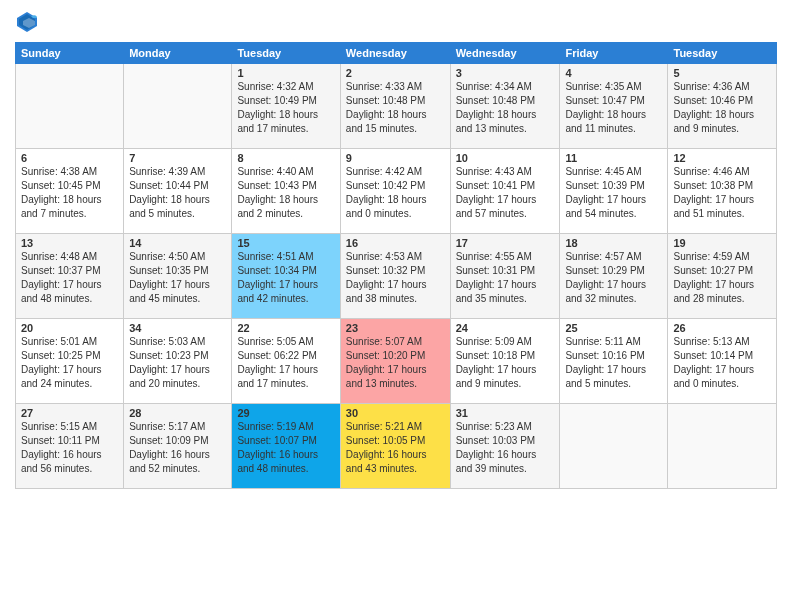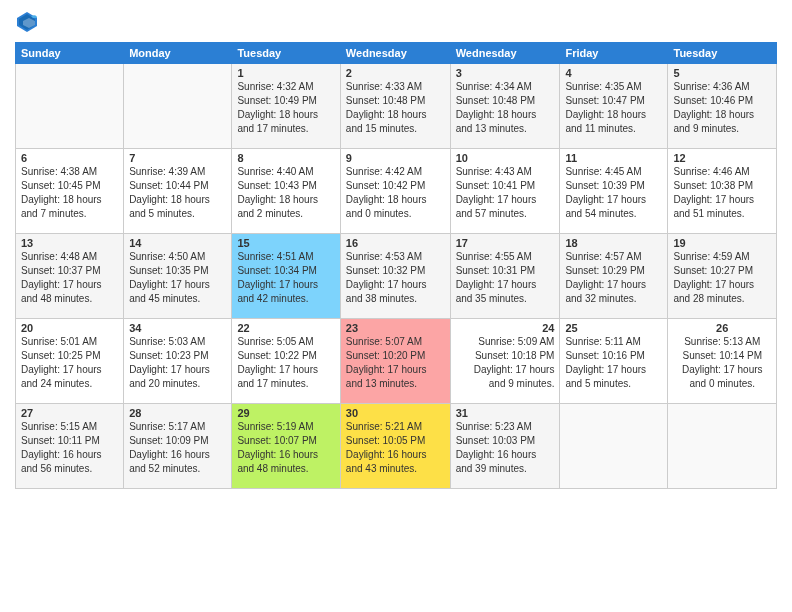--- a/index.html
+++ b/index.html
@@ -270,62 +270,62 @@
           </td>
           <td style="background: rgb(255, 255, 255);">
             <span class="day-num">34</span>
             <div class="day-info">Sunrise: 5:03 AM
 Sunset: 10:23 PM
 Daylight: 17 hours and 20 minutes.</div>
           </td>
           <td style="background: rgb(255, 255, 255);">
             <span class="day-num">22</span>
             <div class="day-info">Sunrise: 5:05 AM
-Sunset: 10:22 PM
+Sunset: 06:22 PM
 Daylight: 17 hours and 17 minutes.</div>
           </td>
           <td style="background: #fca5a5;">
             <span class="day-num">23</span>
             <div class="day-info">Sunrise: 5:07 AM
 Sunset: 10:20 PM
 Daylight: 17 hours and 13 minutes.</div>
           </td>
-          <td style="background: rgb(255, 255, 255); text-align: right;">
+          <td style="background: rgb(255, 255, 255);">
             <span class="day-num">24</span>
             <div class="day-info">Sunrise: 5:09 AM
 Sunset: 10:18 PM
 Daylight: 17 hours and 9 minutes.</div>
           </td>
           <td style="background: rgb(255, 255, 255);">
             <span class="day-num">25</span>
             <div class="day-info">Sunrise: 5:11 AM
 Sunset: 10:16 PM
 Daylight: 17 hours and 5 minutes.</div>
           </td>
-          <td style="background: rgb(255, 255, 255); text-align: center;">
+          <td style="background: rgb(255, 255, 255);">
             <span class="day-num">26</span>
             <div class="day-info">Sunrise: 5:13 AM
 Sunset: 10:14 PM
 Daylight: 17 hours and 0 minutes.</div>
           </td>
         </tr>
         <tr>
           <td style="background: rgb(245, 245, 245);">
             <span class="day-num">27</span>
             <div class="day-info">Sunrise: 5:15 AM
 Sunset: 10:11 PM
 Daylight: 16 hours and 56 minutes.</div>
           </td>
           <td style="background: rgb(245, 245, 245);">
             <span class="day-num">28</span>
             <div class="day-info">Sunrise: 5:17 AM
 Sunset: 10:09 PM
 Daylight: 16 hours and 52 minutes.</div>
           </td>
-          <td style="background: #bef264;">
+          <td style="background: #0ea5e9;">
             <span class="day-num">29</span>
             <div class="day-info">Sunrise: 5:19 AM
 Sunset: 10:07 PM
 Daylight: 16 hours and 48 minutes.</div>
           </td>
           <td style="background: #fde047;">
             <span class="day-num">30</span>
             <div class="day-info">Sunrise: 5:21 AM
 Sunset: 10:05 PM
 Daylight: 16 hours and 43 minutes.</div>

